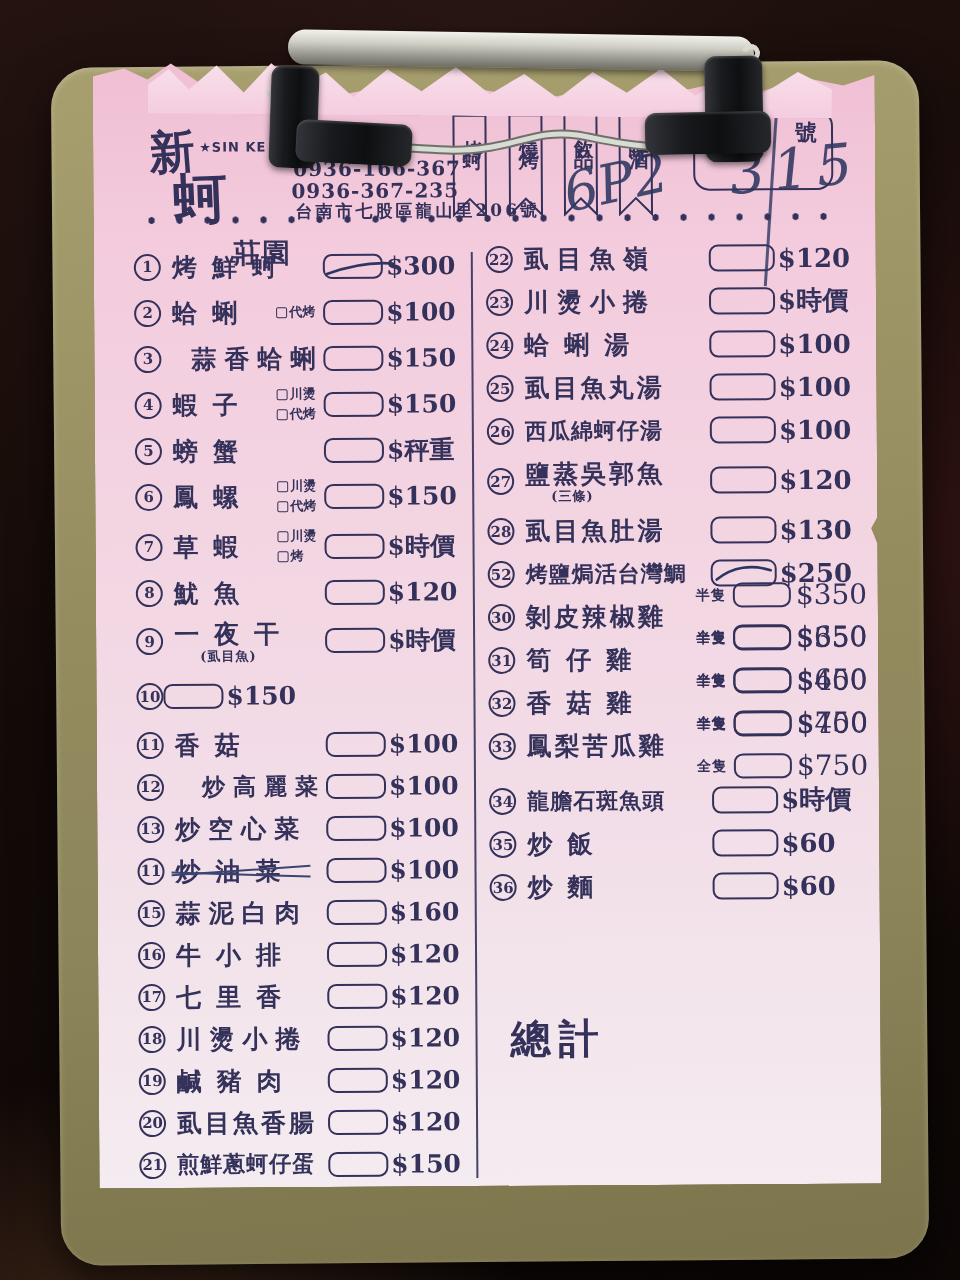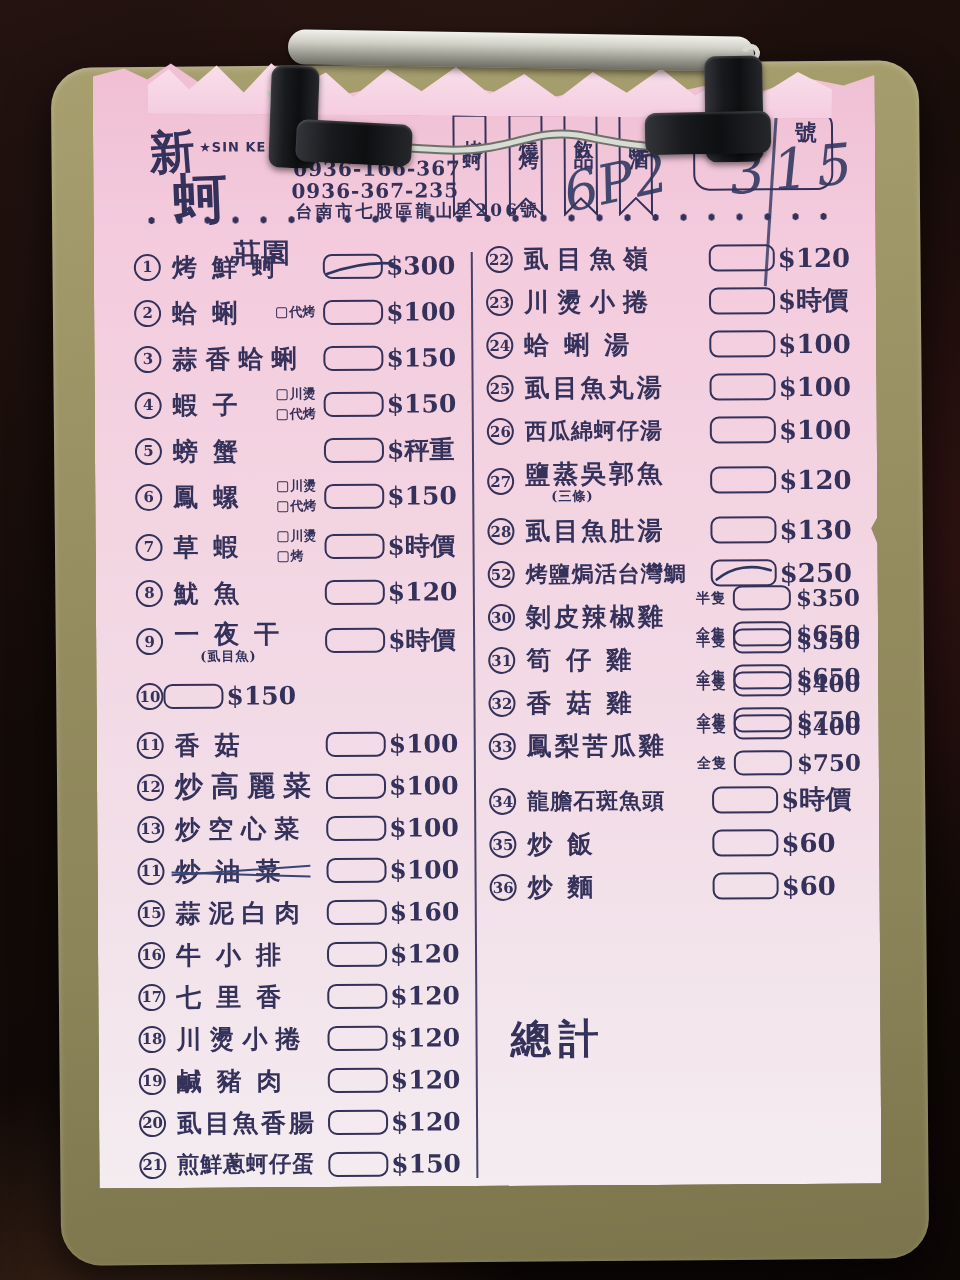--- a/index.html
+++ b/index.html
@@ -75,21 +75,21 @@
   .pbox{flex:none;width:60px;height:25px;border:2px solid #34315a;border-radius:9px;position:relative;}
   .col-right .pbox{width:66px;height:27px;}
   .pbox svg{position:absolute;left:-2px;top:-2px;overflow:visible;}
   .price{flex:none;width:78px;font-size:25px;font-weight:bold;margin-left:3px;white-space:nowrap;
     font-family:"DejaVu Serif","Liberation Serif",serif;}
   .col-right .price{width:92px;font-size:26px;}
   .vstack{display:flex;flex-direction:column;gap:9px;}
   .variant{display:flex;align-items:center;}
   .vlabel{font-size:14px;font-weight:bold;margin-right:7px;letter-spacing:1px;}
   .vbox{width:58px;height:25px;border:2px solid #34315a;border-radius:9px;}
-  .vprice{font-size:23px;font-weight:bold;margin-left:5px;width:76px;}
+  .vprice{font-size:28px;font-weight:normal;margin-left:5px;width:76px;}
   .total{position:absolute;left:412px;top:956px;font-size:40px;font-weight:bold;letter-spacing:8px;}
   
   .torn-strip{position:absolute;left:148px;top:52px;width:684px;height:64px;transform:rotate(.4deg);
     background:linear-gradient(180deg,#fae4ed,#f4cde0);
     clip-path:polygon(0% 55%,3% 30%,6% 62%,10% 24%,14% 66%,18% 20%,22% 56%,26% 34%,30% 72%,35% 28%,40% 62%,45% 24%,50% 66%,55% 34%,60% 72%,65% 30%,70% 62%,75% 24%,80% 66%,85% 34%,90% 62%,95% 28%,100% 55%,100% 100%,0% 100%);
     box-shadow:0 2px 3px rgba(120,40,80,.25);}
   .clip-bar{position:absolute;left:288px;top:33px;width:466px;height:35px;border-radius:17px;transform:rotate(.9deg);
     background:linear-gradient(180deg,#f2f2ec 0%,#cfcfc6 35%,#95958b 72%,#6d6d63 100%);
     box-shadow:0 3px 7px rgba(0,0,0,.5);}
   .hookL,.hookR{position:absolute;width:18px;height:18px;border:5px solid #d9d9d0;border-radius:50%;border-left-color:transparent;}
@@ -184,21 +184,21 @@
                 <span class="cb"></span>
                 <span>代烤</span>
               </div>
             </div>
             <div class="pbox"></div>
             <div class="price">$100</div>
           </div>
           <div class="row">
             <div class="num">3</div>
             <div class="nmwrap">
-              <div class="name" style="letter-spacing: 8px; font-size: 25px;">蒜香蛤蜊</div>
+              <div class="name" style="letter-spacing: 8px; font-size: 25px; text-align: right;">蒜香蛤蜊</div>
             </div>
             <div class="pbox"></div>
             <div class="price">$150</div>
           </div>
           <div class="row has-options">
             <div class="num">4</div>
             <div class="nmwrap">
               <div class="name" style="letter-spacing: 15px; font-size: 25px;">蝦子</div>
             </div>
             <div class="opts">
@@ -284,21 +284,21 @@
             <div class="num">11</div>
             <div class="nmwrap">
               <div class="name" style="letter-spacing: 15px; font-size: 25px;">香菇</div>
             </div>
             <div class="pbox"></div>
             <div class="price">$100</div>
           </div>
           <div class="row">
             <div class="num">12</div>
             <div class="nmwrap">
-              <div class="name" style="letter-spacing: 8px; font-size: 28px;">炒高麗菜</div>
+              <div class="name" style="letter-spacing: 8px; font-size: 23px; text-align: right;">炒高麗菜</div>
             </div>
             <div class="pbox"></div>
             <div class="price">$100</div>
           </div>
           <div class="row">
             <div class="num">13</div>
             <div class="nmwrap">
               <div class="name" style="letter-spacing: 8px; font-size: 25px;">炒空心菜</div>
             </div>
             <div class="pbox"></div>

